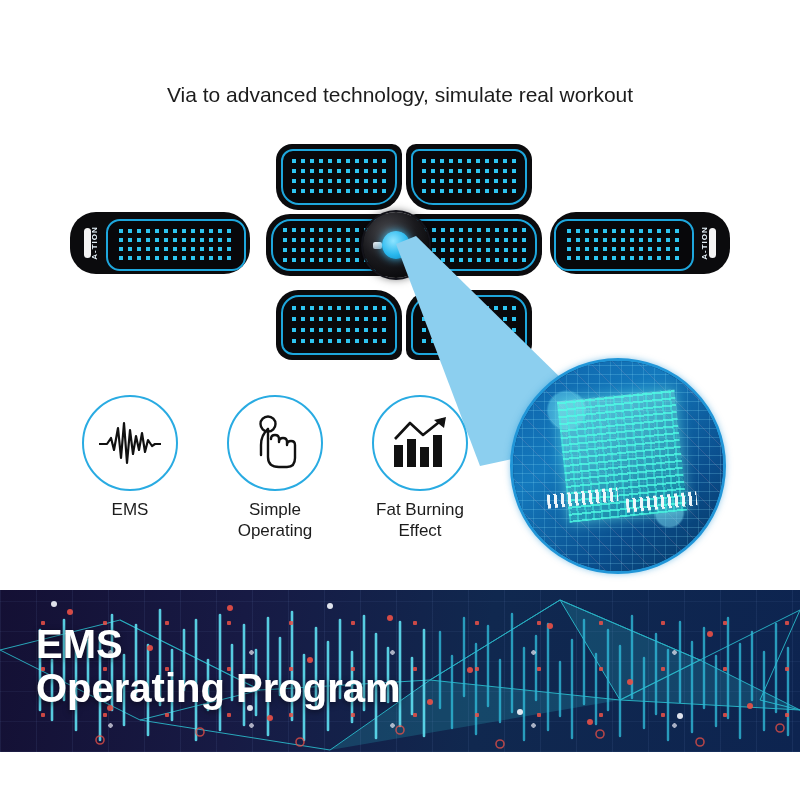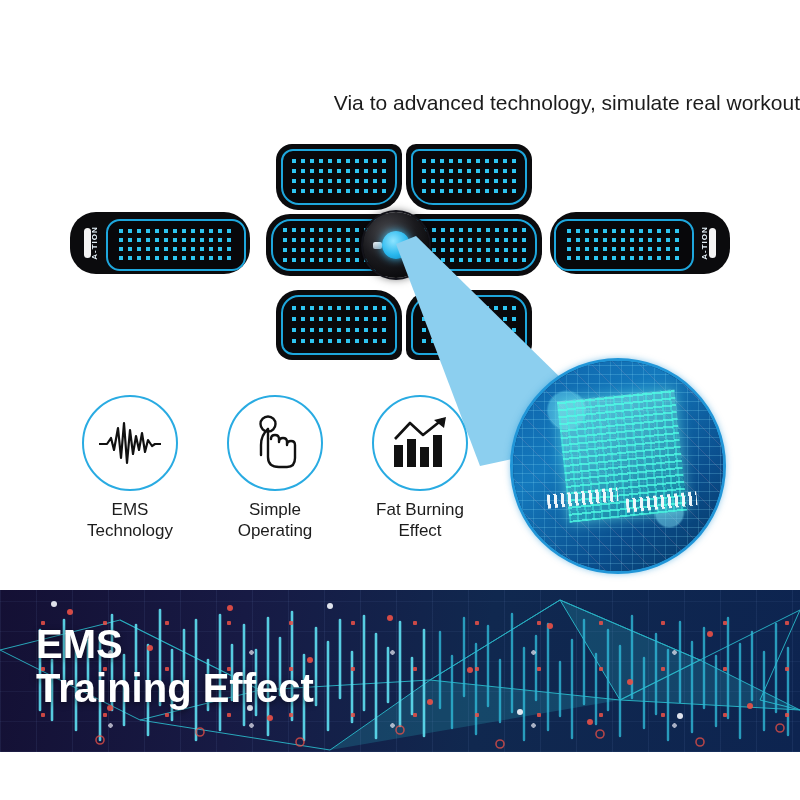--- a/index.html
+++ b/index.html
@@ -4,21 +4,21 @@
 <style>
   html,body{margin:0;padding:0;background:#fff;}
   body{width:800px;height:800px;overflow:hidden;
        font-family:"Liberation Sans", sans-serif;}
   #page{position:relative;width:800px;height:800px;background:#ffffff;overflow:hidden;}
 
   
   #title{position:absolute;left:0;top:46px;width:800px;text-align:center;
          font-size:38px;font-weight:bold;letter-spacing:.5px;color:#29abe2;
          line-height:1;white-space:nowrap;}
-  #subtitle{position:absolute;left:0;top:92px;width:800px;text-align:right;
+  #subtitle{position:absolute;left:0;top:84px;width:800px;text-align:center;
             font-size:21px;color:#1c1c1c;line-height:1;white-space:nowrap;}
 
   
   #device{position:absolute;left:70px;top:140px;width:660px;height:230px;}
   .arm{position:absolute;top:72px;width:180px;height:62px;background:#0b0b0d;
        border-radius:26px;overflow:hidden;}
   #arm-left{left:0;}
   #arm-right{right:0;}
   .arm-inner{position:absolute;top:7px;height:48px;width:136px;
              border:2px solid #1ea7dd;border-radius:14px;background:#07070a;overflow:hidden;}
@@ -205,21 +205,20 @@
   </div>
 
   <div class="feat" id="feat-0">
     <div class="fcircle">
       <svg width="66" height="46" viewBox="0 0 66 46">
         <polyline points="2,24 10,24 14,18 17,30 21,8 24,38 27,3 30,43 33,10 36,34 39,16 42,30 45,13 48,32 51,20 55,26 58,24 64,24" fill="none" stroke="#111" stroke-width="2.2" stroke-linejoin="round"></polyline>
       </svg>
     </div>
     <div class="flabel">
       <div>EMS</div>
-        <div>Technology</div>
     </div>
   </div>
 
   <div class="feat" id="feat-1">
     <div class="fcircle">
       <svg width="52" height="56" viewBox="0 0 52 56">
         <circle cx="19" cy="9" r="7.5" fill="none" stroke="#111" stroke-width="2.4"></circle>
         <path d="M19 14 L19 34 M19 34 L19 42 Q19 52 30 52 L38 52 Q46 52 46 43 L46 30 Q46 26 42 26 Q38 26 38 30
                  M38 30 L38 27 Q38 23 34 23 Q30 23 30 27 M30 27 L30 24 Q30 20 26 20 Q22 20 22 24" fill="none" stroke="#111" stroke-width="2.4" stroke-linecap="round" stroke-linejoin="round"></path>
         <path d="M19 14 Q12 20 12 30 L12 40" fill="none" stroke="#111" stroke-width="2.4" stroke-linecap="round"></path>
@@ -366,17 +365,17 @@
             <circle cx="330" cy="16" r="3"></circle>
             <circle cx="520" cy="122" r="3"></circle>
           <circle cx="680" cy="126" r="3"></circle>
             <circle cx="250" cy="118" r="3"></circle>
         </g>
       </g>
     </svg>
     <div id="bdots"></div>
     <div id="btext">
       <div>EMS</div>
-      <div class="l2">Training Effect</div>
+      <div class="l2">Operating Program</div>
     </div>
   </div>
 
 </div>
 
 </body></html>

